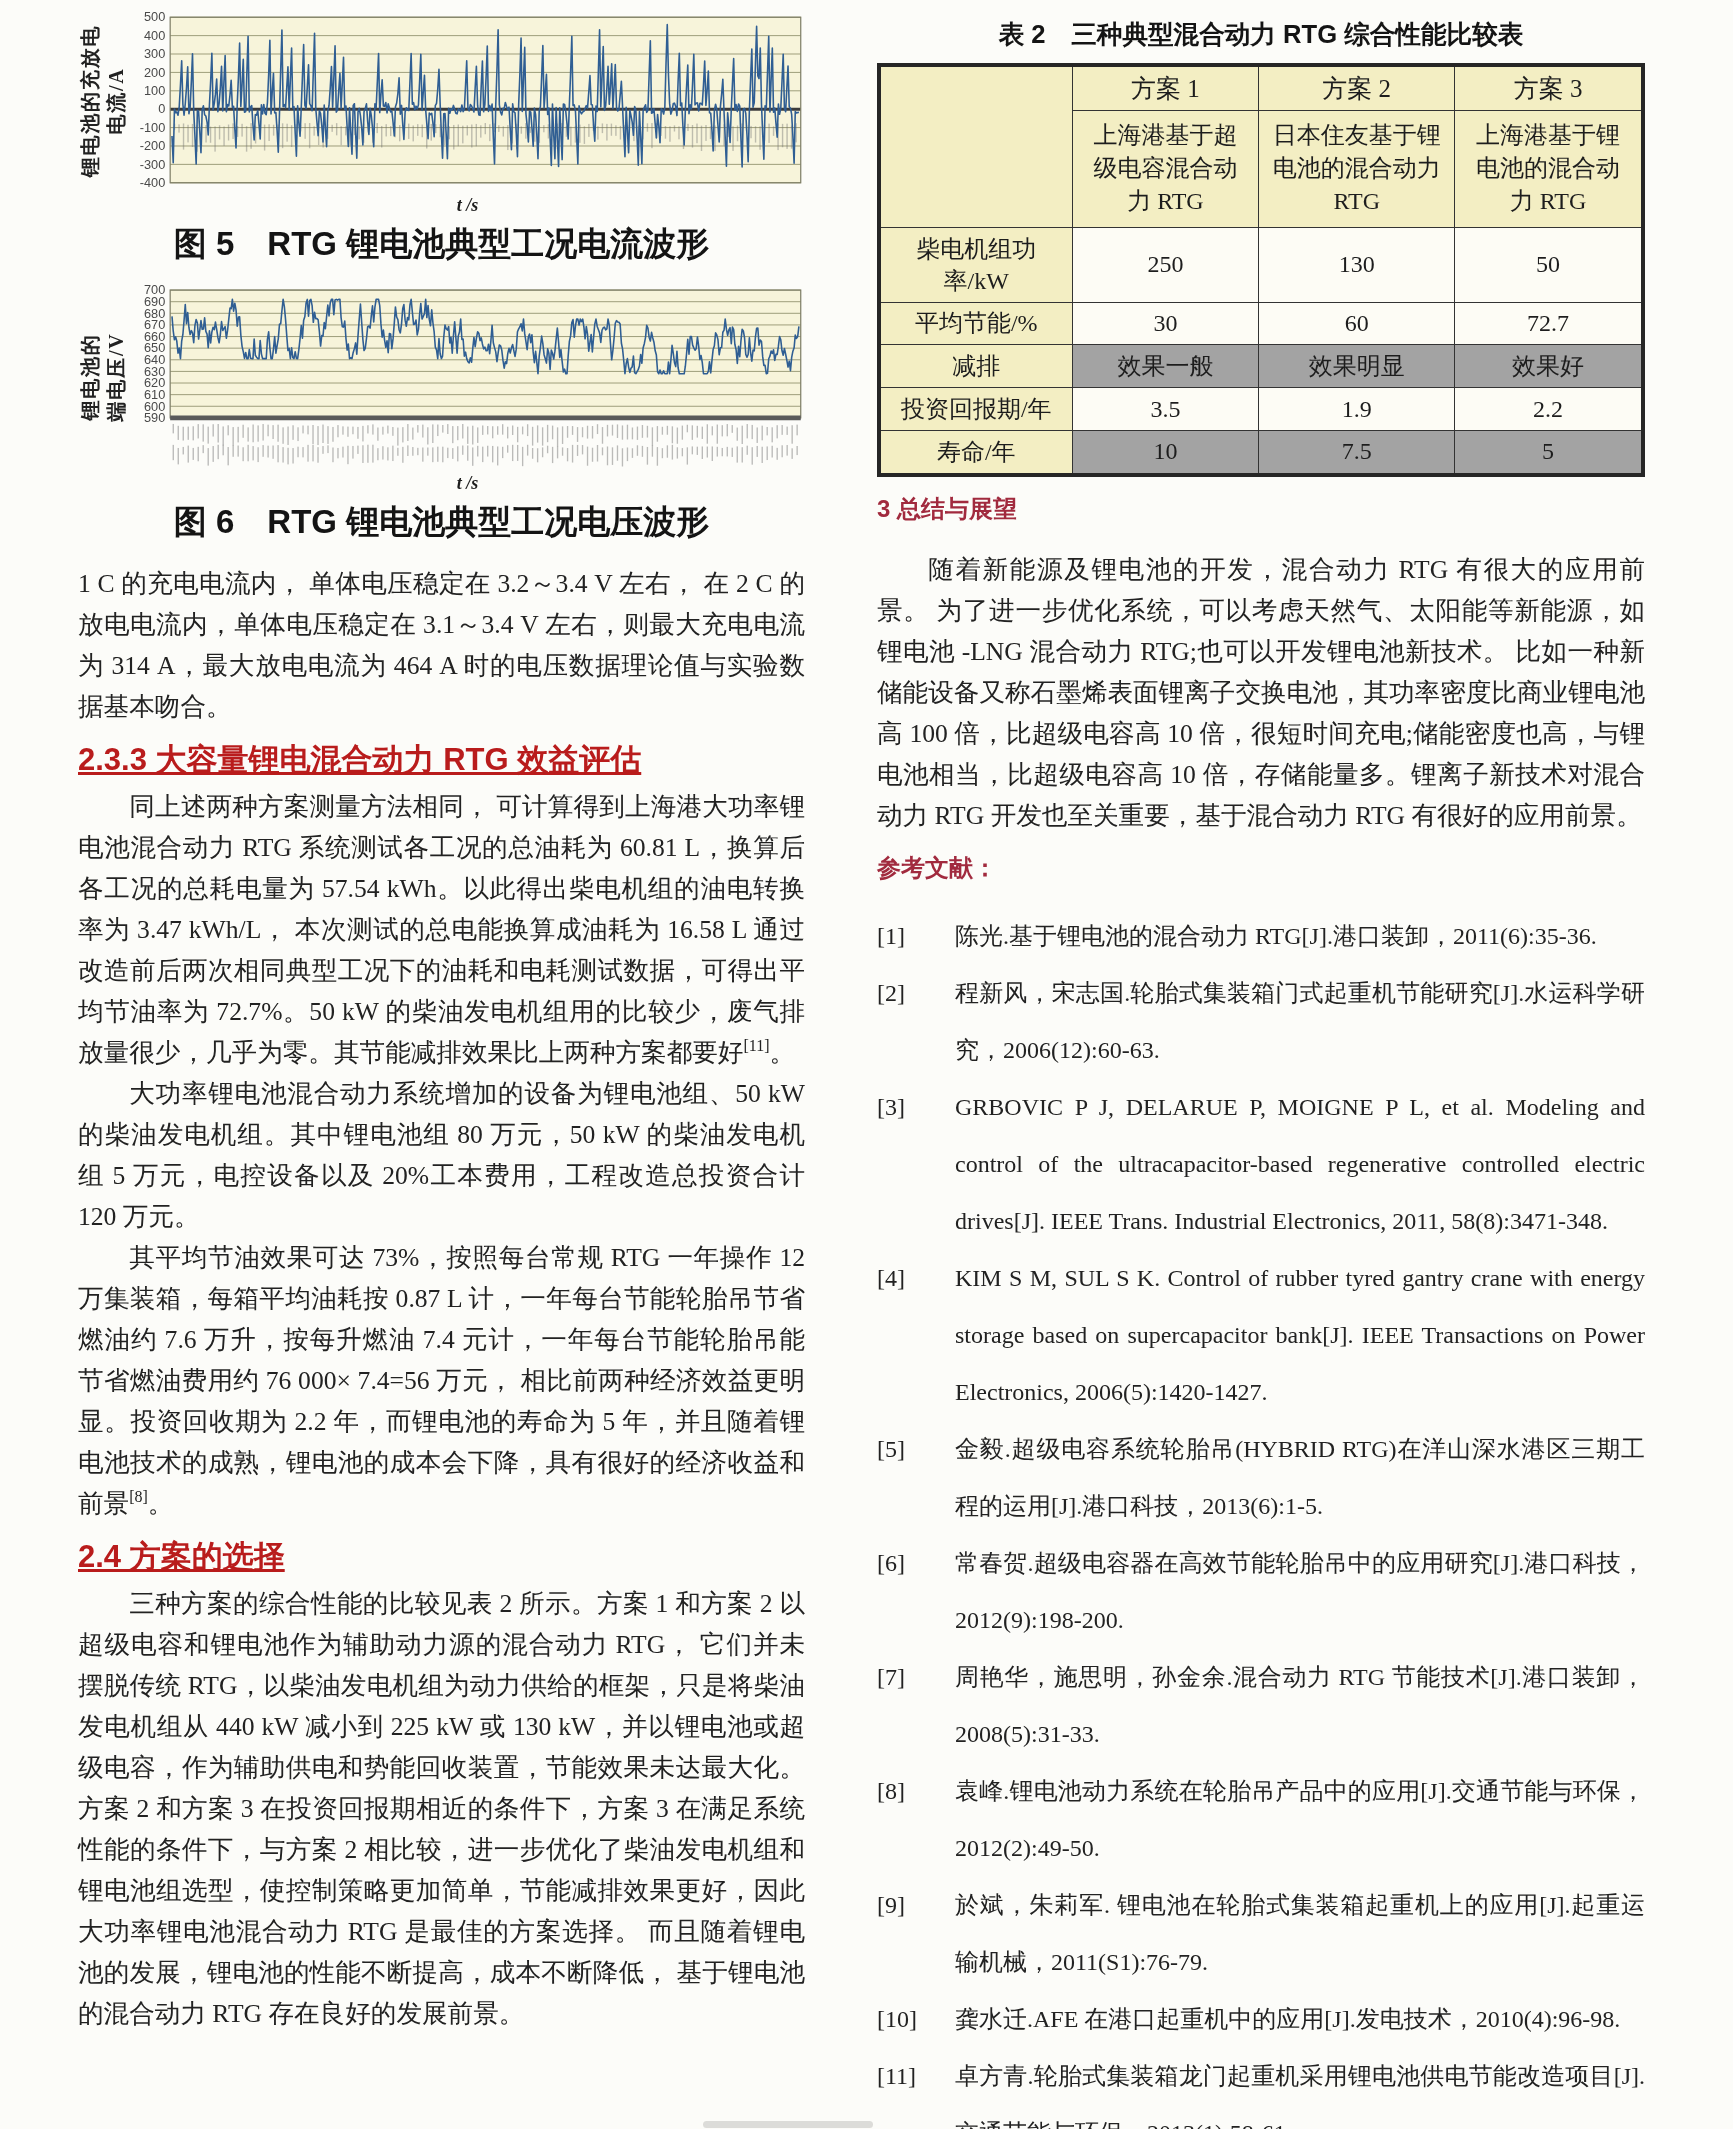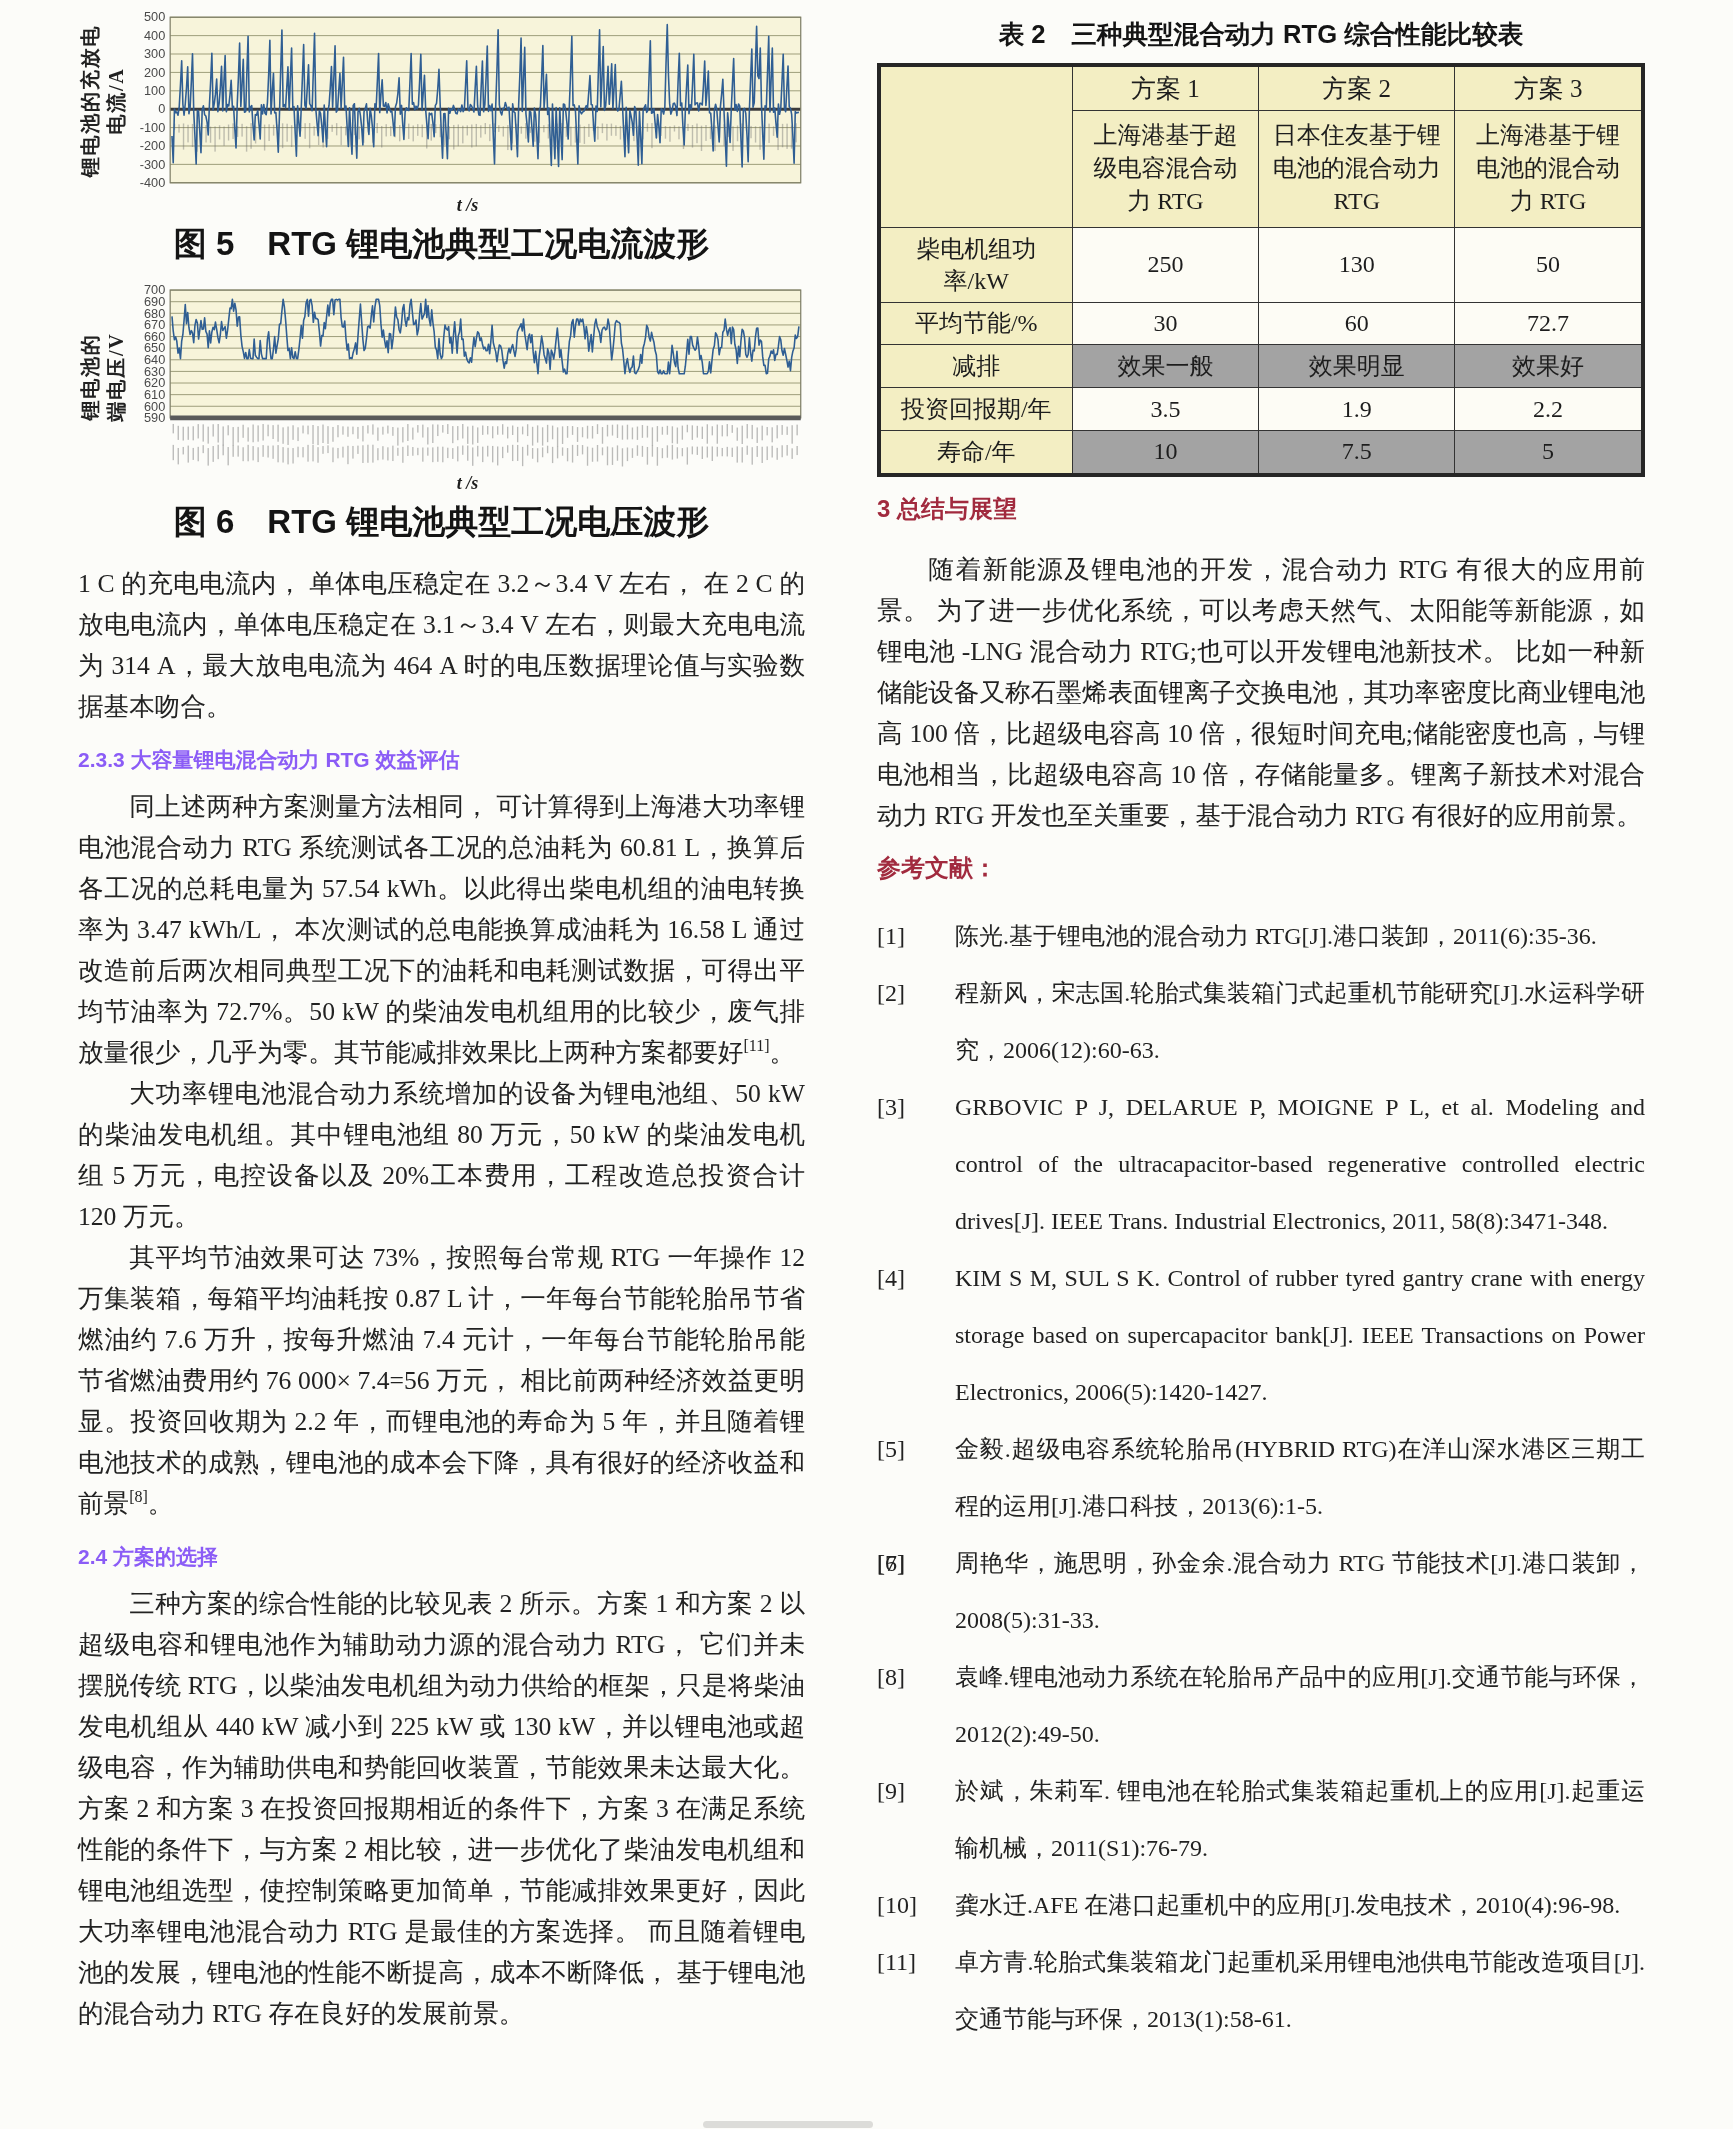--- a/index.html
+++ b/index.html
@@ -35,22 +35,22 @@
 
   
   .para {
     font-size:25.6px; line-height:41px; text-align:justify;
     text-indent:2em; color:#222;
   }
   .para.noindent { text-indent:0; }
   .cite { font-size:16px; vertical-align:super; line-height:0; }
   .subheading {
     font-family:"Liberation Sans","DejaVu Sans",sans-serif;
-    font-weight:700; font-size:21px; color:#8b5cf6;
-    margin:13.4px 0 8.5px; line-height:37px;
+    font-weight:700; font-size:31px; color:#b91c1c;
+    margin:13.4px 0 8.5px; line-height:37px;text-decoration:underline;
   }
   .bigheading {
     font-family:"Liberation Sans","DejaVu Sans",sans-serif;
     font-weight:700; font-size:24px; color:#a12a3e;
     margin:7px 0 16px; line-height:49px;
   }
 
   
   .tbl-caption {
     font-family:"Liberation Sans","DejaVu Sans",sans-serif;
@@ -636,21 +636,21 @@
     <p class="para">随着新能源及锂电池的开发，混合动力 RTG 有很大的应用前景。 为了进一步优化系统，可以考虑天然气、太阳能等新能源，如锂电池 -LNG 混合动力 RTG;也可以开发锂电池新技术。 比如一种新储能设备又称石墨烯表面锂离子交换电池，其功率密度比商业锂电池高 100 倍，比超级电容高 10 倍，很短时间充电;储能密度也高，与锂电池相当，比超级电容高 10 倍，存储能量多。锂离子新技术对混合动力 RTG 开发也至关重要，基于混合动力 RTG 有很好的应用前景。</p>
 
     <div class="bigheading">参考文献：</div>
 
     <div class="refs">
       <div class="ref"><span class="ref-num">[1]</span><span>陈光.基于锂电池的混合动力 RTG[J].港口装卸，2011(6):35-36.</span></div>
       <div class="ref"><span class="ref-num">[2]</span><span>程新风，宋志国.轮胎式集装箱门式起重机节能研究[J].水运科学研究，2006(12):60-63.</span></div>
       <div class="ref"><span class="ref-num">[3]</span><span>GRBOVIC P J, DELARUE P, MOIGNE P L, et al. Modeling and control of the ultracapacitor-based regenerative controlled electric drives[J]. IEEE Trans. Industrial Electronics, 2011, 58(8):3471-348.</span></div>
       <div class="ref"><span class="ref-num">[4]</span><span>KIM S M, SUL S K. Control of rubber tyred gantry crane with energy storage based on supercapacitor bank[J]. IEEE Transactions on Power Electronics, 2006(5):1420-1427.</span></div>
       <div class="ref"><span class="ref-num">[5]</span><span>金毅.超级电容系统轮胎吊(HYBRID RTG)在洋山深水港区三期工程的运用[J].港口科技，2013(6):1-5.</span></div>
-      <div class="ref"><span class="ref-num">[6]</span></div>
+      <div class="ref"><span class="ref-num">[6]</span><span>常春贺.超级电容器在高效节能轮胎吊中的应用研究[J].港口科技，2012(9):198-200.</span></div>
       <div class="ref"><span class="ref-num">[7]</span><span>周艳华，施思明，孙金余.混合动力 RTG 节能技术[J].港口装卸，2008(5):31-33.</span></div>
       <div class="ref"><span class="ref-num">[8]</span><span>袁峰.锂电池动力系统在轮胎吊产品中的应用[J].交通节能与环保，2012(2):49-50.</span></div>
       <div class="ref"><span class="ref-num">[9]</span><span>於斌，朱莉军. 锂电池在轮胎式集装箱起重机上的应用[J].起重运输机械，2011(S1):76-79.</span></div>
       <div class="ref"><span class="ref-num">[10]</span><span>龚水迁.AFE 在港口起重机中的应用[J].发电技术，2010(4):96-98.</span></div>
       <div class="ref"><span class="ref-num">[11]</span><span>卓方青.轮胎式集装箱龙门起重机采用锂电池供电节能改造项目[J].交通节能与环保，2013(1):58-61.</span></div>
     </div>
   </div>
 
   <div class="smudge"></div>
 </div>

